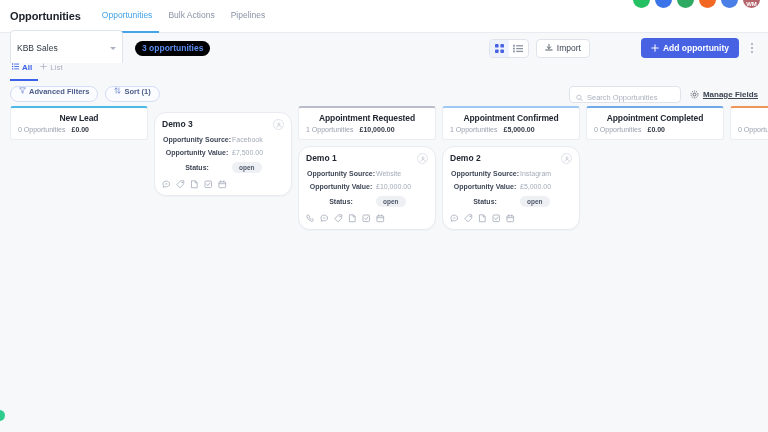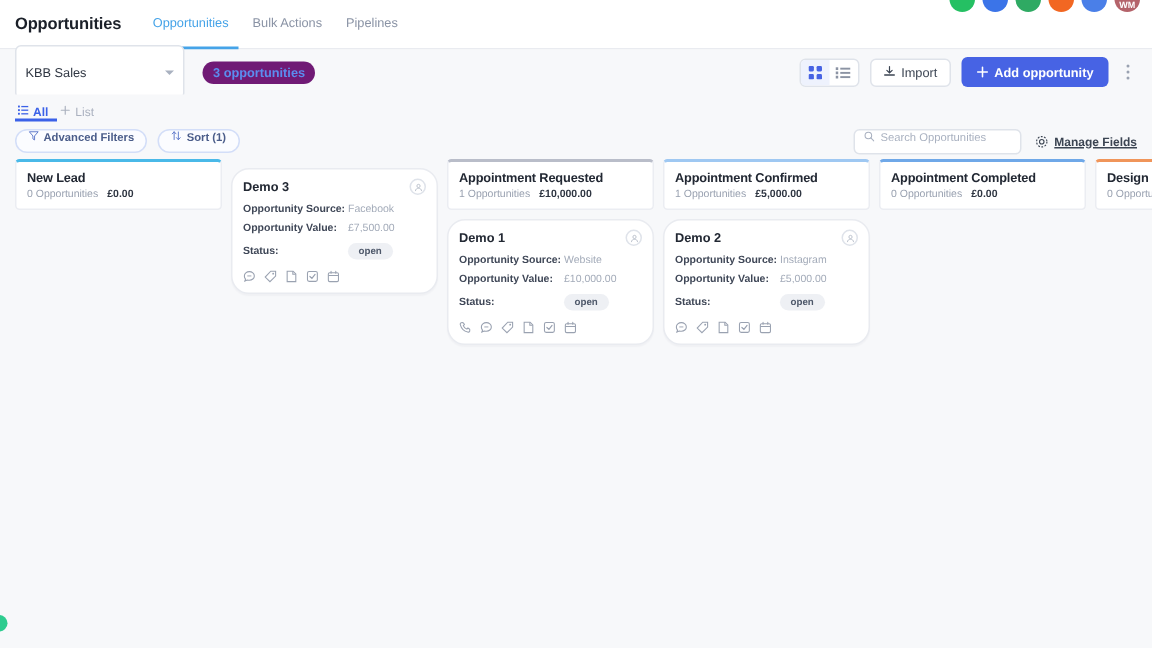--- a/index.html
+++ b/index.html
@@ -59,21 +59,21 @@
     padding: 0 6px; cursor: pointer;
   }
   .pipeline-select span { font-size: 8.5px; color: #2c3banytime; color: #2f3642; }
   .chev {
     width: 0; height: 0;
     border-left: 3px solid transparent; border-right: 3px solid transparent;
     border-top: 3.5px solid #a9b1c0;
   }
   .opp-count {
     margin-left: 12px; font-size: 8.5px; font-weight: 700; color: #5b8def;
-    background: #701a75; border-radius: 9px; padding: 2.5px 7px;
+    background: #000000; border-radius: 9px; padding: 2.5px 7px;
   }
   .toolbar-right {
     margin-left: auto; display: flex; align-items: center; gap: 7px;
   }
   .view-toggle {
     display: flex; border: 1px solid #dfe3ea; border-radius: 4px;
     overflow: hidden; background: #fff; height: 19px;
   }
   .vt-btn {
     width: 19px; height: 100%;
@@ -84,36 +84,37 @@
   .btn-import {
     height: 19px; background: #fff; border: 1px solid #dfe3ea;
     border-radius: 4px; display: flex; align-items: center; gap: 4px;
     padding: 0 8px; font-size: 8.5px; color: #3b4452; cursor: pointer;
   }
   .btn-add {
     height: 20px; background: #4763e4; border: none; border-radius: 4px;
     display: flex; align-items: center; gap: 4px;
     padding: 0 10px; font-size: 8.5px; color: #fff; font-weight: 600;
     cursor: pointer;
+    margin-left: 44px;
   }
   .kebab {
     width: 12px; height: 20px; display: flex; flex-direction: column;
     align-items: center; justify-content: center; gap: 2px; cursor: pointer;
   }
   .kebab i { width: 2px; height: 2px; border-radius: 50%; background: #9aa2b1; display: block; }
 
   
   .subtabs {
     position: absolute; top: 63px; left: 0; right: 0; height: 18px;
     background: #f7f8fa;
     display: flex; align-items: flex-end;
     padding-left: 10px;
   }
   .subtab {
-    display: flex; align-items: flex-end; gap: 3px;
+    display: flex; align-items: flex-start; gap: 3px;
     height: 18px; padding: 0 6px 0 2px;
     font-size: 8px; cursor: pointer;
     border-bottom: 2px solid transparent;
   }
   .subtab.active { color: #3b61e8; font-weight: 700; border-bottom-color: #3b61e8; }
   .subtab.add { color: #aab1bf; }
 
   
   .filters {
     position: absolute; top: 83px; left: 0; right: 0; height: 22px;
@@ -122,38 +123,39 @@
   .pill {
     height: 16px; border: 1px solid #d3def8; border-radius: 9px;
     background: #fbfcff; display: flex; align-items: flex-start; gap: 3px;
     padding: 0 8px; font-size: 7.5px; color: #4b5d8a; font-weight: 600;
     cursor: pointer; margin-right: 7px;
   }
   .filters-right { margin-left: auto; display: flex; align-items: center; gap: 9px; }
   .search-box {
     width: 112px; height: 17px; background: #fff;
     border: 1px solid #dfe3ea; border-radius: 4px;
-    display: flex; align-items: flex-start; gap: 4px; padding: 0 6px;
+    display: flex; align-items: flex-end; gap: 4px; padding: 0 6px;
   }
   .search-box input {
     border: none; outline: none; font-size: 7.5px; color: #3b4452;
     width: 100%; background: transparent;
     font-family: "Liberation Sans", sans-serif;
   }
   .search-box input::placeholder { color: #a9b1c0; }
   .manage-fields {
     display: flex; align-items: center; gap: 4px;
     font-size: 8px; color: #3b4452; font-weight: 600; cursor: pointer; text-decoration: underline;
   }
 
   
   .board {
     position: absolute; top: 106px; left: 0; right: 0; bottom: 0;
     overflow: hidden;
     padding: 0 0 15px 10px;
+    text-align: center;
   }
   .board-inner { display: flex; gap: 6px; align-items: flex-start; }
   .column { width: 138px; flex: 0 0 138px; }
   .col-head {
     background: #fff; border-radius: 3px;
     border-top: 2.5px solid #ccc;
     border-left: 1px solid #ebedf2;
     border-right: 1px solid #ebedf2;
     border-bottom: 1px solid #ebedf2;
     padding: 5px 7px 6px 7px;

